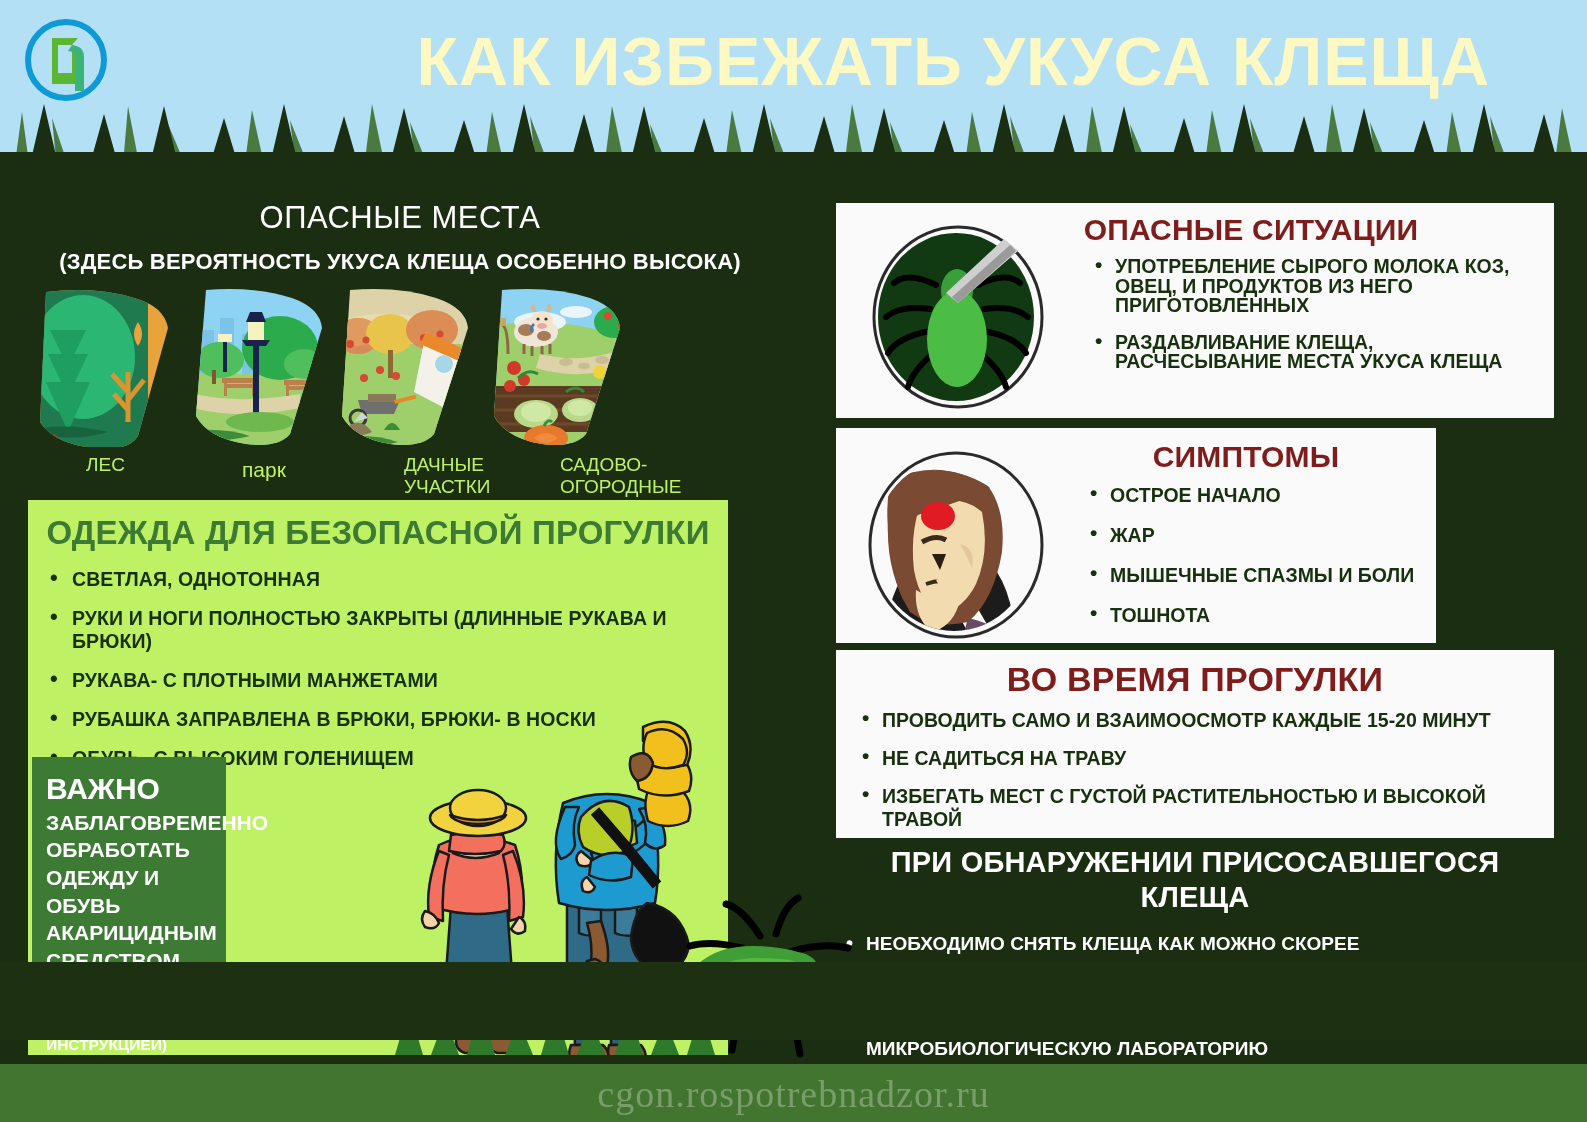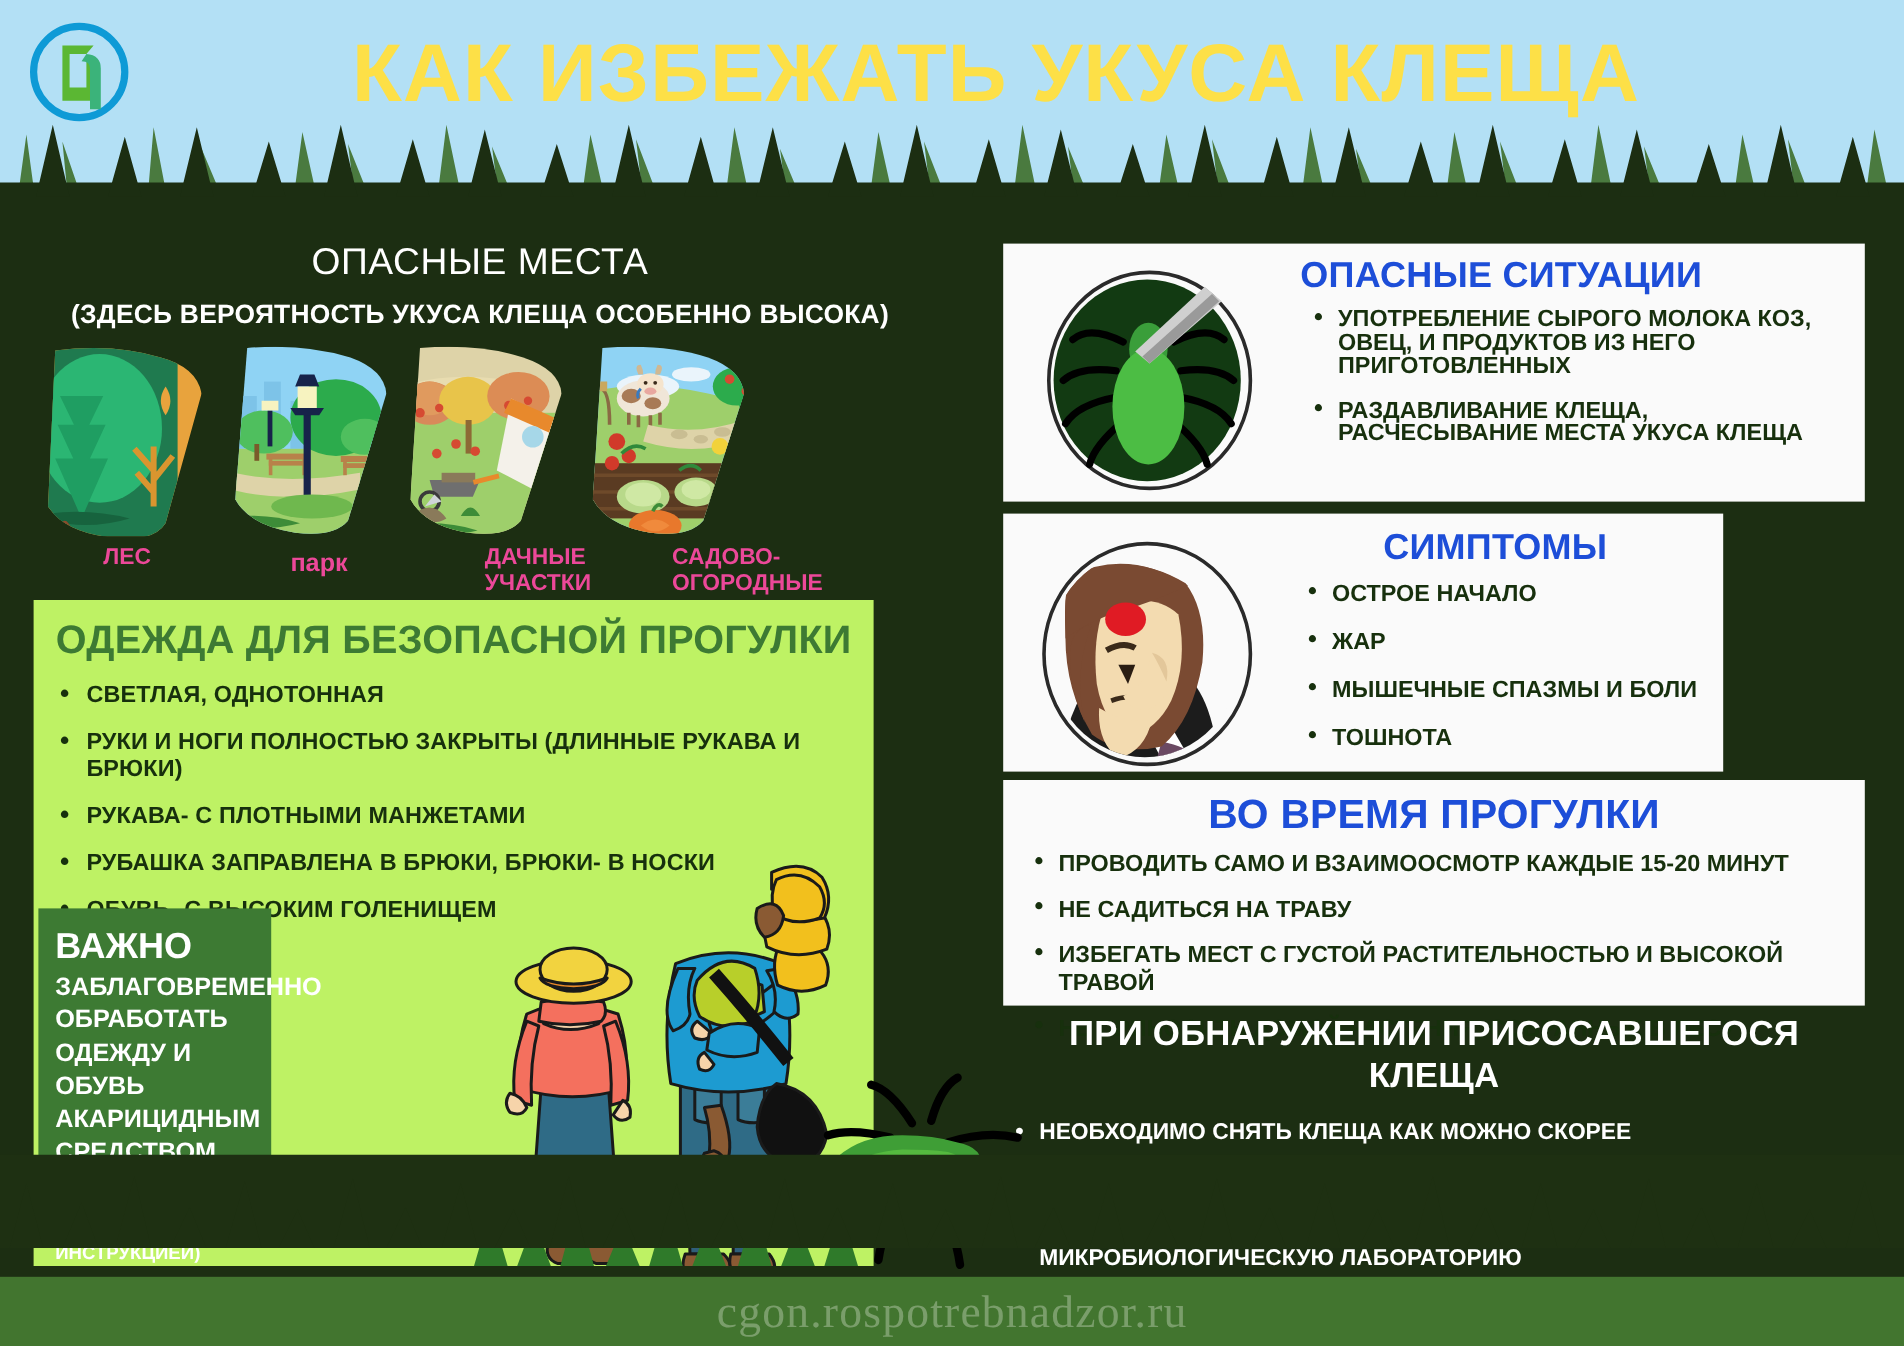--- a/index.html
+++ b/index.html
@@ -13,22 +13,22 @@
   #poster { position: absolute; inset: 0; background: #1c2e12; }
 
   
   .sky {
     position: absolute; left: 0; top: 0; width: 1587px; height: 192px;
     background: #b3e0f5;
   }
   .logo { position: absolute; left: 22px; top: 16px; width: 88px; height: 88px; }
   .title {
     position: absolute; left: 170px; top: 16px; width: 1320px; height: 90px;
-    color: #fde047; font-size: 68px; font-weight: bold; letter-spacing: 1px;
-    text-align: center; line-height: 90px; white-space: nowrap;
+    color: #fef9c3; font-size: 68px; font-weight: bold; letter-spacing: 1px;
+    text-align: right; line-height: 90px; white-space: nowrap;
   }
 
   
   .grass-top { position: absolute; left: 0; top: 104px; width: 1587px; height: 96px; }
   .grass-bottom-strip {
     position: absolute; left: 0; bottom: 0; width: 1587px; height: 58px;
     background: #42752f;
   }
   .grass-bottom { position: absolute; left: 0; bottom: 40px; width: 1587px; height: 120px; }
   .footer-url {
@@ -47,21 +47,21 @@
   .danger-head .sub { font-size: 22px; font-weight: bold; margin-top: 13px; letter-spacing: .2px; }
 
   .places { position: absolute; left: 28px; top: 282px; width: 760px; height: 205px; }
   .place { position: absolute; width: 170px; height: 205px; }
   .place .art {
     position: absolute; left: 0; top: 0; width: 170px; height: 165px;
     overflow: hidden;
   }
   .place .lbl {
     position: absolute; left: 0; width: 190px; top: 172px;
-    font-size: 19px; font-weight: bold; color: #ec4899; line-height: 1.15;
+    font-size: 19px; font-weight: normal; color: #bef264; line-height: 1.15;
   }
 
   
   .clothing {
     position: absolute; left: 28px; top: 500px; width: 700px; height: 555px;
     background: #bef264;
   }
   .clothing h2 {
     margin: 14px 0 0; text-align: center; color: #3d7a33;
     font-size: 33px; font-weight: bold; letter-spacing: .2px;
@@ -81,21 +81,21 @@
   }
   .important .big { font-size: 30px; font-weight: bold; line-height: 1.05; }
   .important .lines { font-size: 21px; font-weight: bold; line-height: 1.32; margin-top: 4px; }
   .important .note { font-size: 15.5px; font-weight: bold; line-height: 1.18; margin-top: 6px; }
 
   .family { position: absolute; left: 395px; top: 655px; width: 345px; height: 400px; }
 
   
   .card { position: absolute; background: #fafafa; }
   .card h2 {
-    text-align: center; color: #1d4ed8; font-weight: bold; letter-spacing: .2px;
+    text-align: center; color: #7f1d1d; font-weight: bold; letter-spacing: .2px;
   }
   .card ul { list-style: none; }
   .card li { position: relative; padding-left: 24px; color: #17300d; font-weight: bold; }
   .card li::before { content: "•"; position: absolute; left: 4px; top: -3px; font-size: 21px; }
 
   #card-situations { left: 836px; top: 203px; width: 718px; height: 215px; }
   #card-situations h2 { font-size: 30px; margin: 10px 0 0 180px; width: 470px; }
   #card-situations ul { margin: 10px 18px 0 255px; }
   #card-situations li { font-size: 19.5px; line-height: 1.0; margin-bottom: 17px; }
   #sit-icon { position: absolute; left: 32px; top: 22px; width: 180px; height: 185px; }

